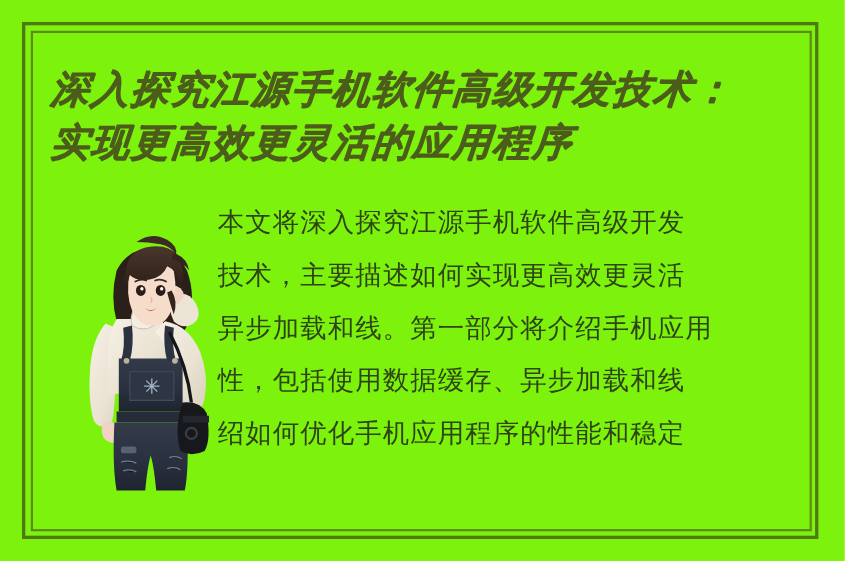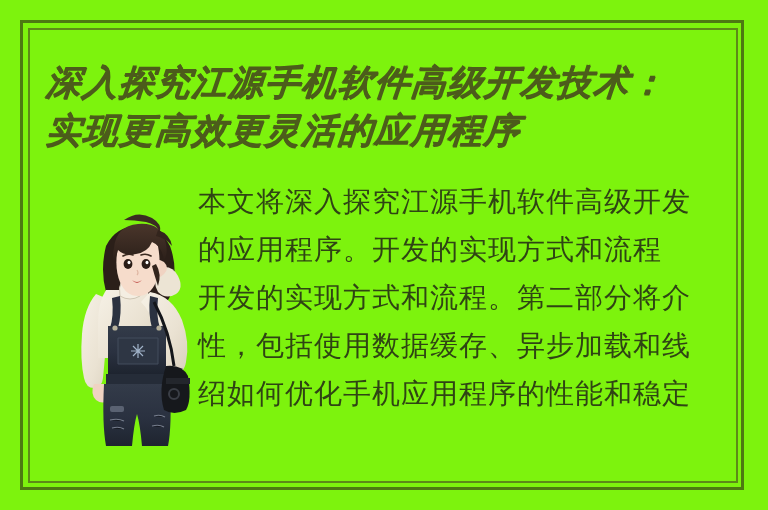--- a/index.html
+++ b/index.html
@@ -65,21 +65,21 @@
 
   
   .body-block {
     position: absolute;
     left: 198px;
     top: 178px;
     width: 540px;
   }
   .body-line {
     font-family: "DejaVu Sans", "Liberation Sans", sans-serif;
-    font-size: 28px;
+    font-size: 24px;
     line-height: 48px;
     color: #2f4414;
     letter-spacing: 1px;
     white-space: nowrap;
   }
 
   
   .person {
     position: absolute;
     left: 62px;
@@ -97,22 +97,22 @@
   <div class="frame-outer"></div>
   <div class="frame-inner"></div>
 
   <div class="title-block">
     <div class="title-line">深入探究江源手机软件高级开发技术：</div>
     <div class="title-line">实现更高效更灵活的应用程序</div>
   </div>
 
   <div class="body-block">
     <div class="body-line">本文将深入探究江源手机软件高级开发</div>
-    <div class="body-line">的应用程序。开发的实现方式和流程</div>
-    <div class="body-line">开发的实现方式和流程。第二部分将介</div>
+    <div class="body-line">技术，主要描述如何实现更高效更灵活</div>
+    <div class="body-line">异步加载和线。第一部分将介绍手机应用</div>
     <div class="body-line">性，包括使用数据缓存、异步加载和线</div>
     <div class="body-line">绍如何优化手机应用程序的性能和稳定</div>
   </div>
 
   <div class="person">
     <svg viewBox="0 0 152 278" xmlns="http://www.w3.org/2000/svg">
       <defs>
         <linearGradient id="gOveralls" x1="0" y1="0" x2="0" y2="1">
           <stop offset="0%" stop-color="#333b49"></stop>
           <stop offset="55%" stop-color="#2a3140"></stop>

